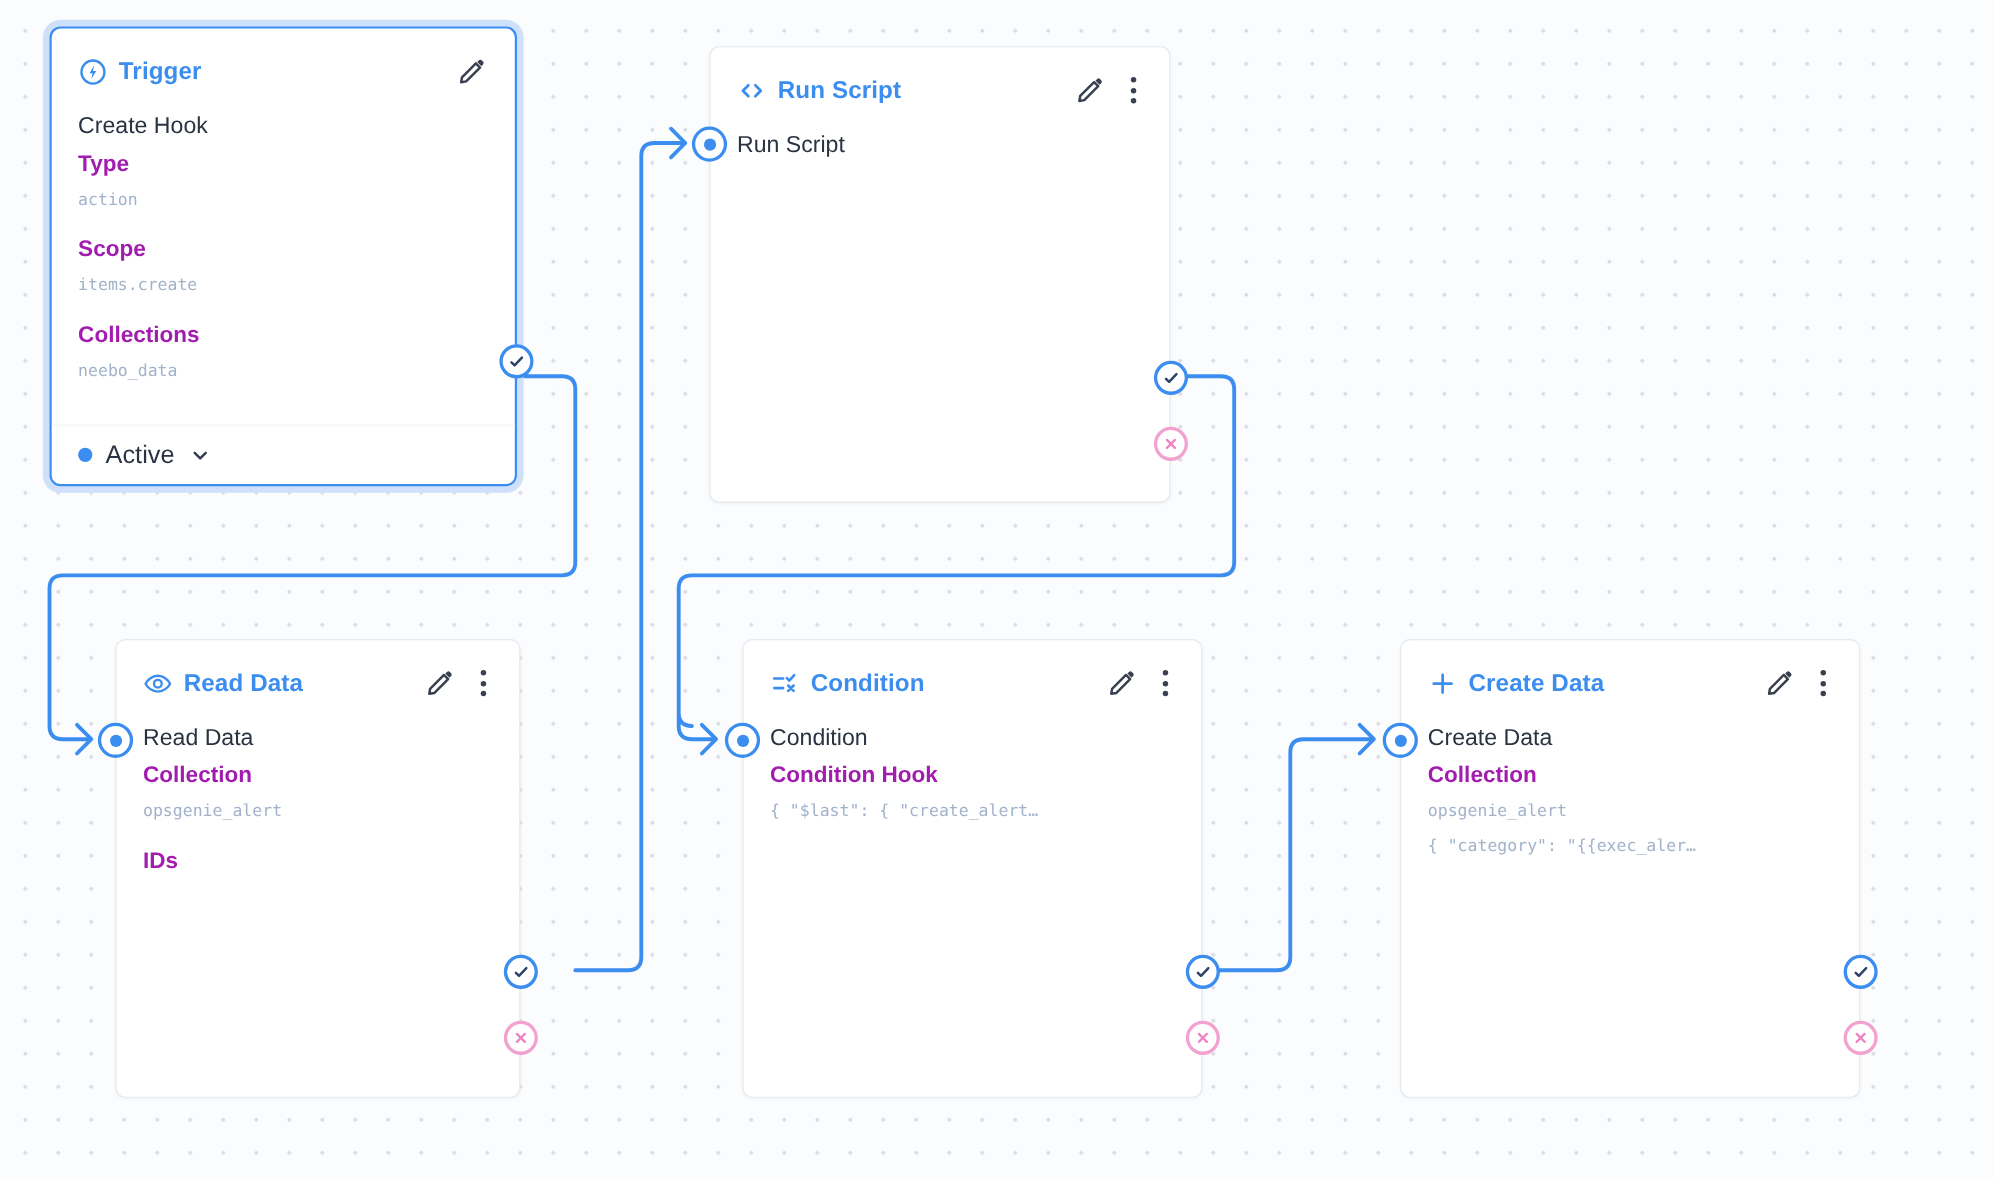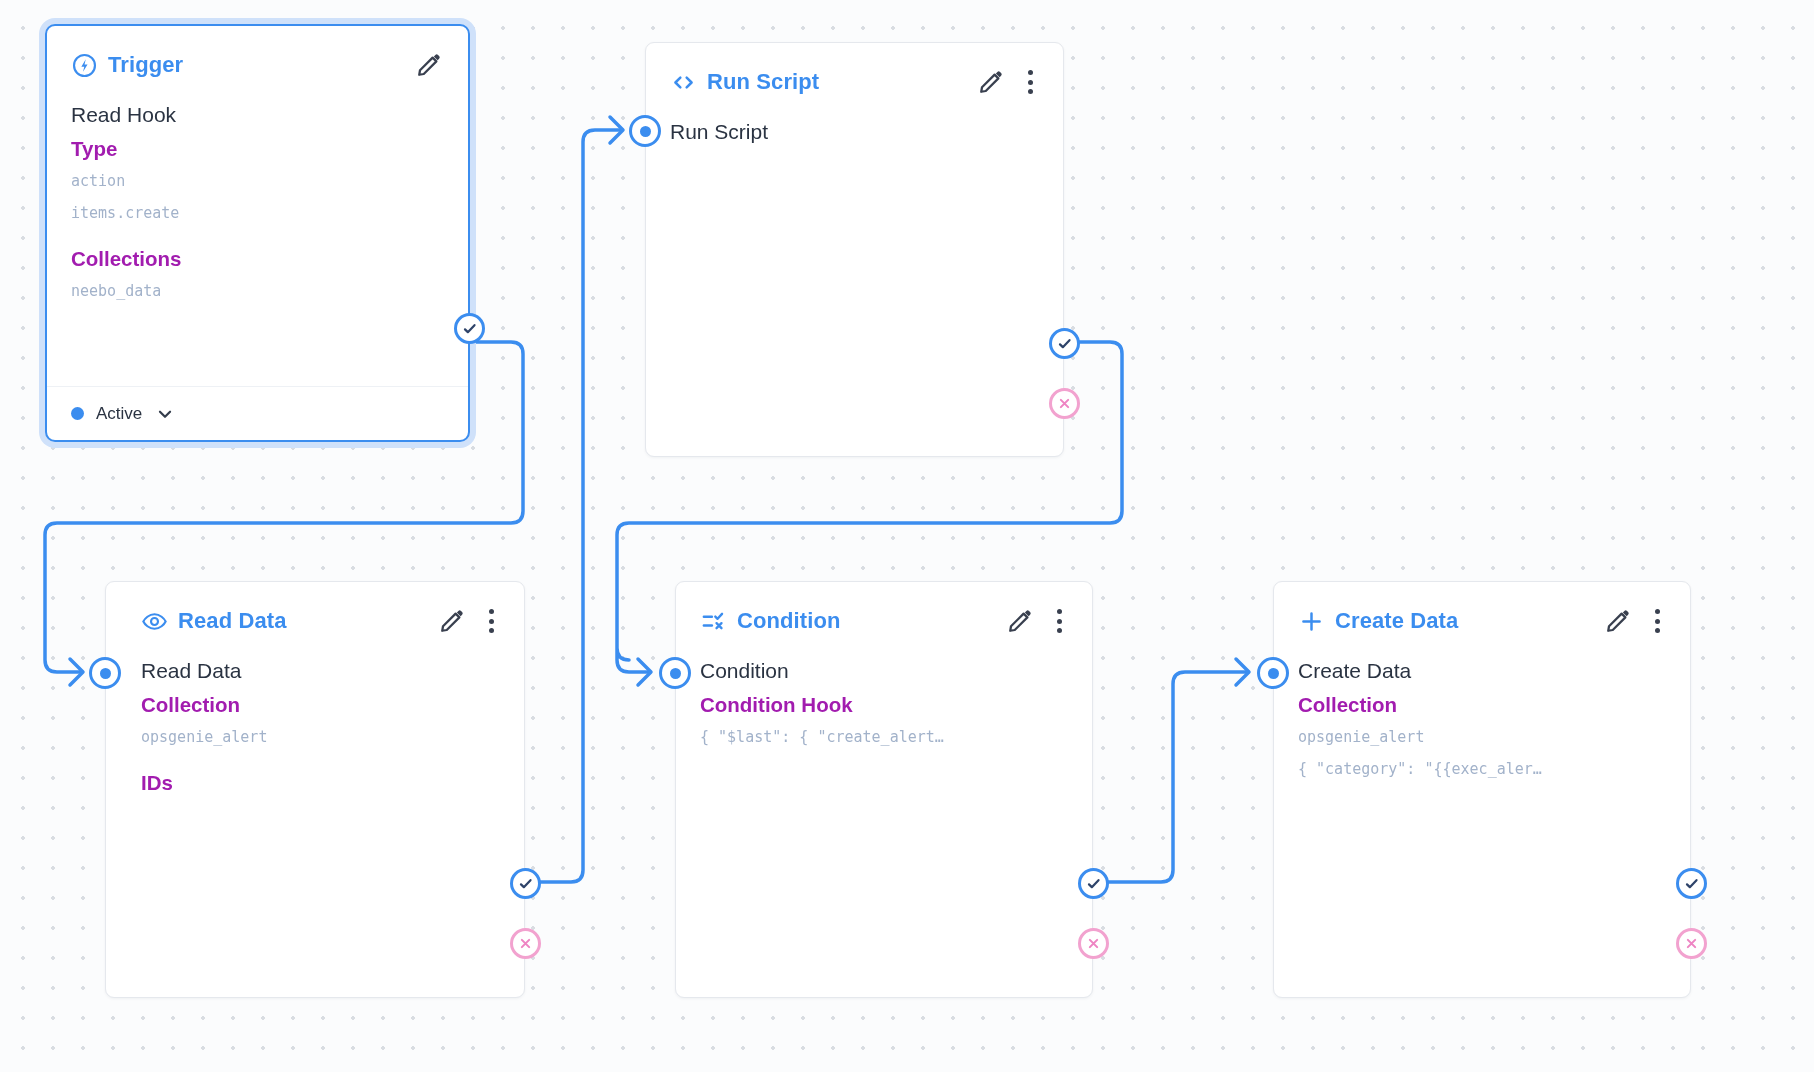--- a/index.html
+++ b/index.html
@@ -28,21 +28,21 @@
   .sub{margin-top:16px;font-size:21px;line-height:34px;color:#2a3342;}
   .input-row{margin-top:16px;font-size:21px;line-height:34px;color:#2a3342;white-space:nowrap;}
   .lbl{font-size:20.5px;font-weight:bold;line-height:33px;color:#a21caf;}
   .val{font-family:"DejaVu Sans Mono",monospace;font-size:15px;line-height:32px;color:#a2b2ca;white-space:nowrap;overflow:hidden;}
   .gap{margin-top:13px;}
   .node-footer{
     position:absolute;left:0;right:0;bottom:0;height:54px;border-top:1.5px solid #eef1f5;
     display:flex;align-items:center;gap:12px;padding:0 24px;cursor:pointer;
   }
   .status-dot{width:13px;height:13px;border-radius:50%;background:#3b8def;}
-  .status-label{font-size:17px;color:#2a3342;}
+  .status-label{font-size:23px;color:#2a3342;}
   
   .port{position:absolute;background:#fff;border-radius:50%;display:flex;align-items:center;justify-content:center;z-index:3;cursor:pointer;}
   .port.in{width:32px;height:32px;border:3.5px solid #3b8def;left:-17px;}
   .port.in i{width:11px;height:11px;border-radius:50%;background:#3b8def;display:block;}
   .port.resolve{width:31px;height:31px;border:3px solid #3b8def;right:-17px;}
   .port.reject{width:31px;height:31px;border:3px solid #f2a2cf;right:-17px;}
   .ic{display:inline-flex;}
 </style>
 </head>
 <body>
@@ -76,23 +76,24 @@
       <span class="nh-actions">
         <span class="icon-btn">
           <svg width="30" height="30" viewBox="0 0 24 24">
             <path d="M4.8 16.2 14.9 6.1l3 3L7.8 19.2l-3.6.6.6-3.6z" fill="none" stroke="#39404f" stroke-width="1.8" stroke-linejoin="round"></path>
             <path d="M15.9 5.1l1.2-1.2a1.5 1.5 0 0 1 2.1 0l.9.9a1.5 1.5 0 0 1 0 2.1l-1.2 1.2-3-3z" fill="#39404f"></path>
           </svg>
         </span>
       </span>
     </div>
     <div class="node-body">
-      <div class="sub">Read Hook</div>
+      <div class="sub">Create Hook</div>
       <div class="lbl">Type</div>
       <div class="val">action</div>
+      <div class="lbl gap">Scope</div>
       <div class="val">items.create</div>
       <div class="lbl gap">Collections</div>
       <div class="val">neebo_data</div>
     </div>
     <div class="node-footer">
       <span class="status-dot"></span>
       <span class="status-label">Active</span>
       <span class="ic">
         <svg width="22" height="22" viewBox="0 0 24 24">
           <path d="M6.5 9.5 12 15l5.5-5.5" fill="none" stroke="#333c4b" stroke-width="2.4" stroke-linecap="round" stroke-linejoin="round"></path>
@@ -141,21 +142,21 @@
           <path d="M6 12.4l3.4 3.4 8-8.4" fill="none" stroke="#2e4369" stroke-width="2.7" stroke-linecap="round" stroke-linejoin="round"></path>
         </svg>
     </span>
     <span class="port reject" style="top:345px;">
       <svg width="19" height="19" viewBox="0 0 24 24">
           <path d="M7.4 7.4l9.2 9.2M16.6 7.4l-9.2 9.2" fill="none" stroke="#ee84c3" stroke-width="2.6" stroke-linecap="round"></path>
         </svg>
     </span>
   </div>
 
-  <div class="node" style="left:105px;top:581px;width:420px;height:417px;padding-left:11px;">
+  <div class="node" style="left:105px;top:581px;width:368px;height:417px;">
     <div class="node-header">
       <span class="nh-left">
         <span class="ic">
           <svg width="27" height="27" viewBox="0 0 24 24">
             <path d="M12 5.6C7.1 5.6 3.4 9.3 2.1 12c1.3 2.7 5 6.4 9.9 6.4s8.6-3.7 9.9-6.4C20.6 9.3 16.9 5.6 12 5.6z" fill="none" stroke="#3b8def" stroke-width="1.9"></path>
             <circle cx="12" cy="12" r="3.1" fill="none" stroke="#3b8def" stroke-width="1.9"></circle>
           </svg>
         </span>
         <span class="node-title">Read Data</span>
       </span>

